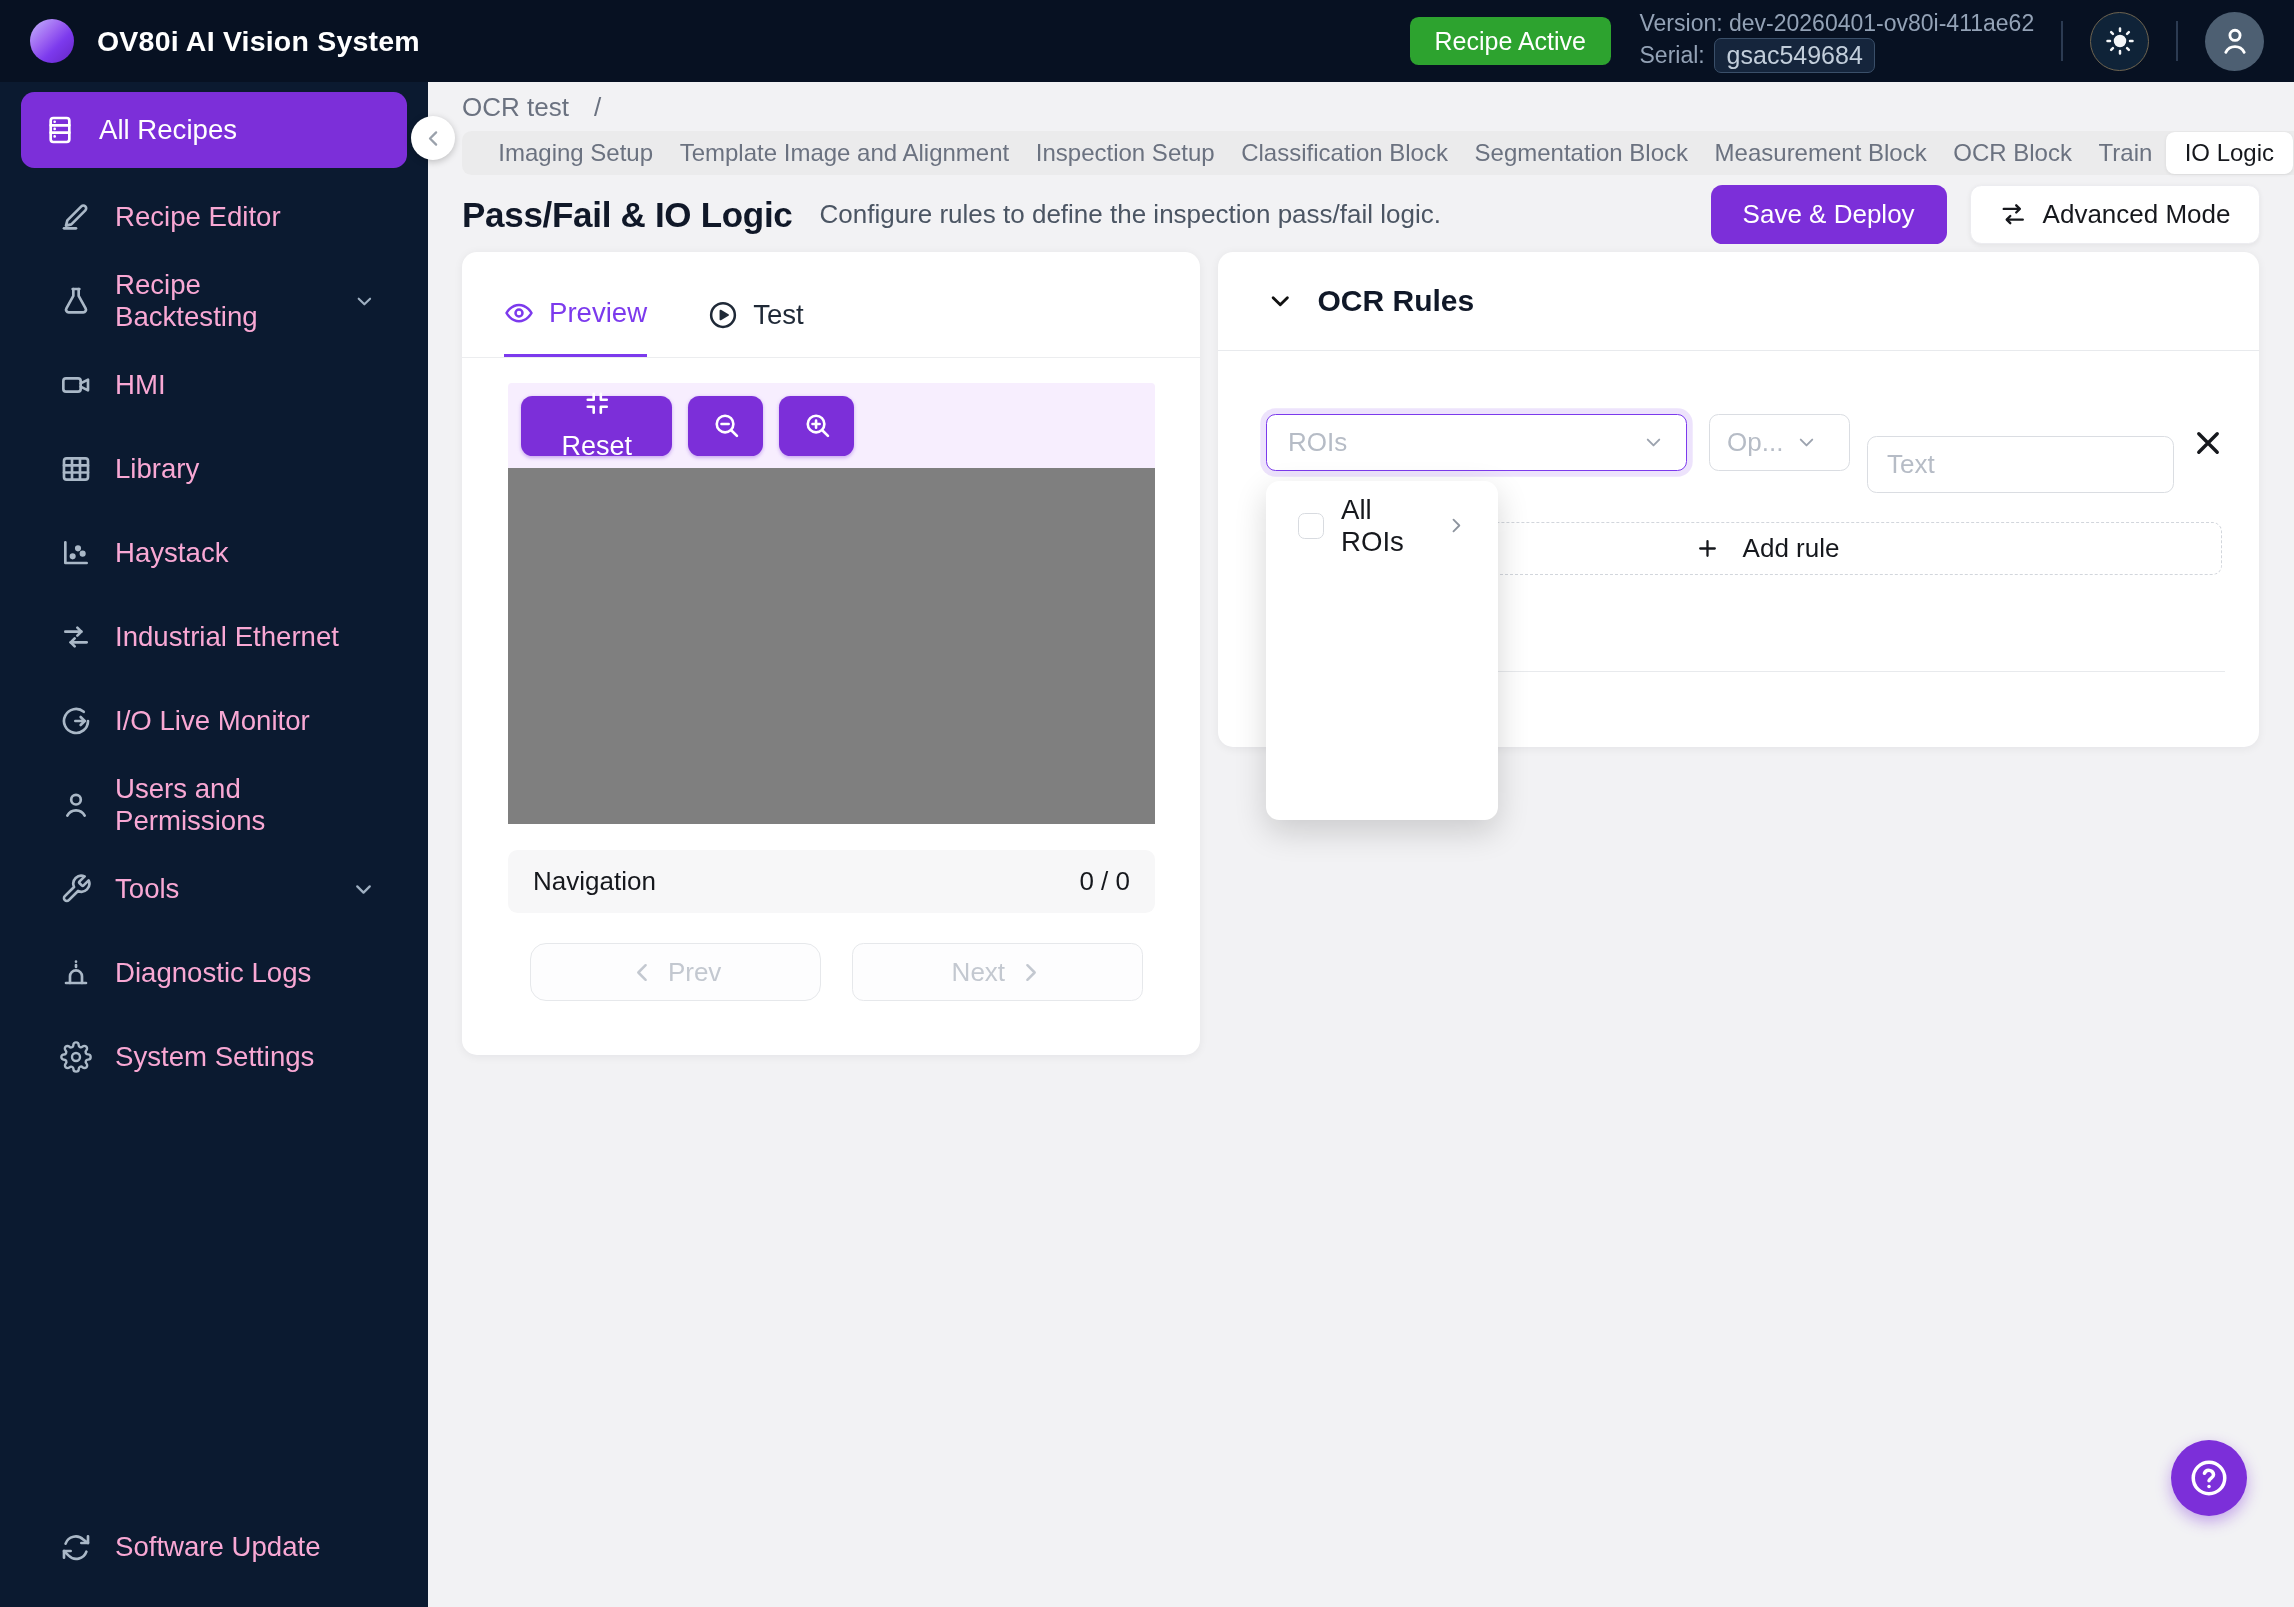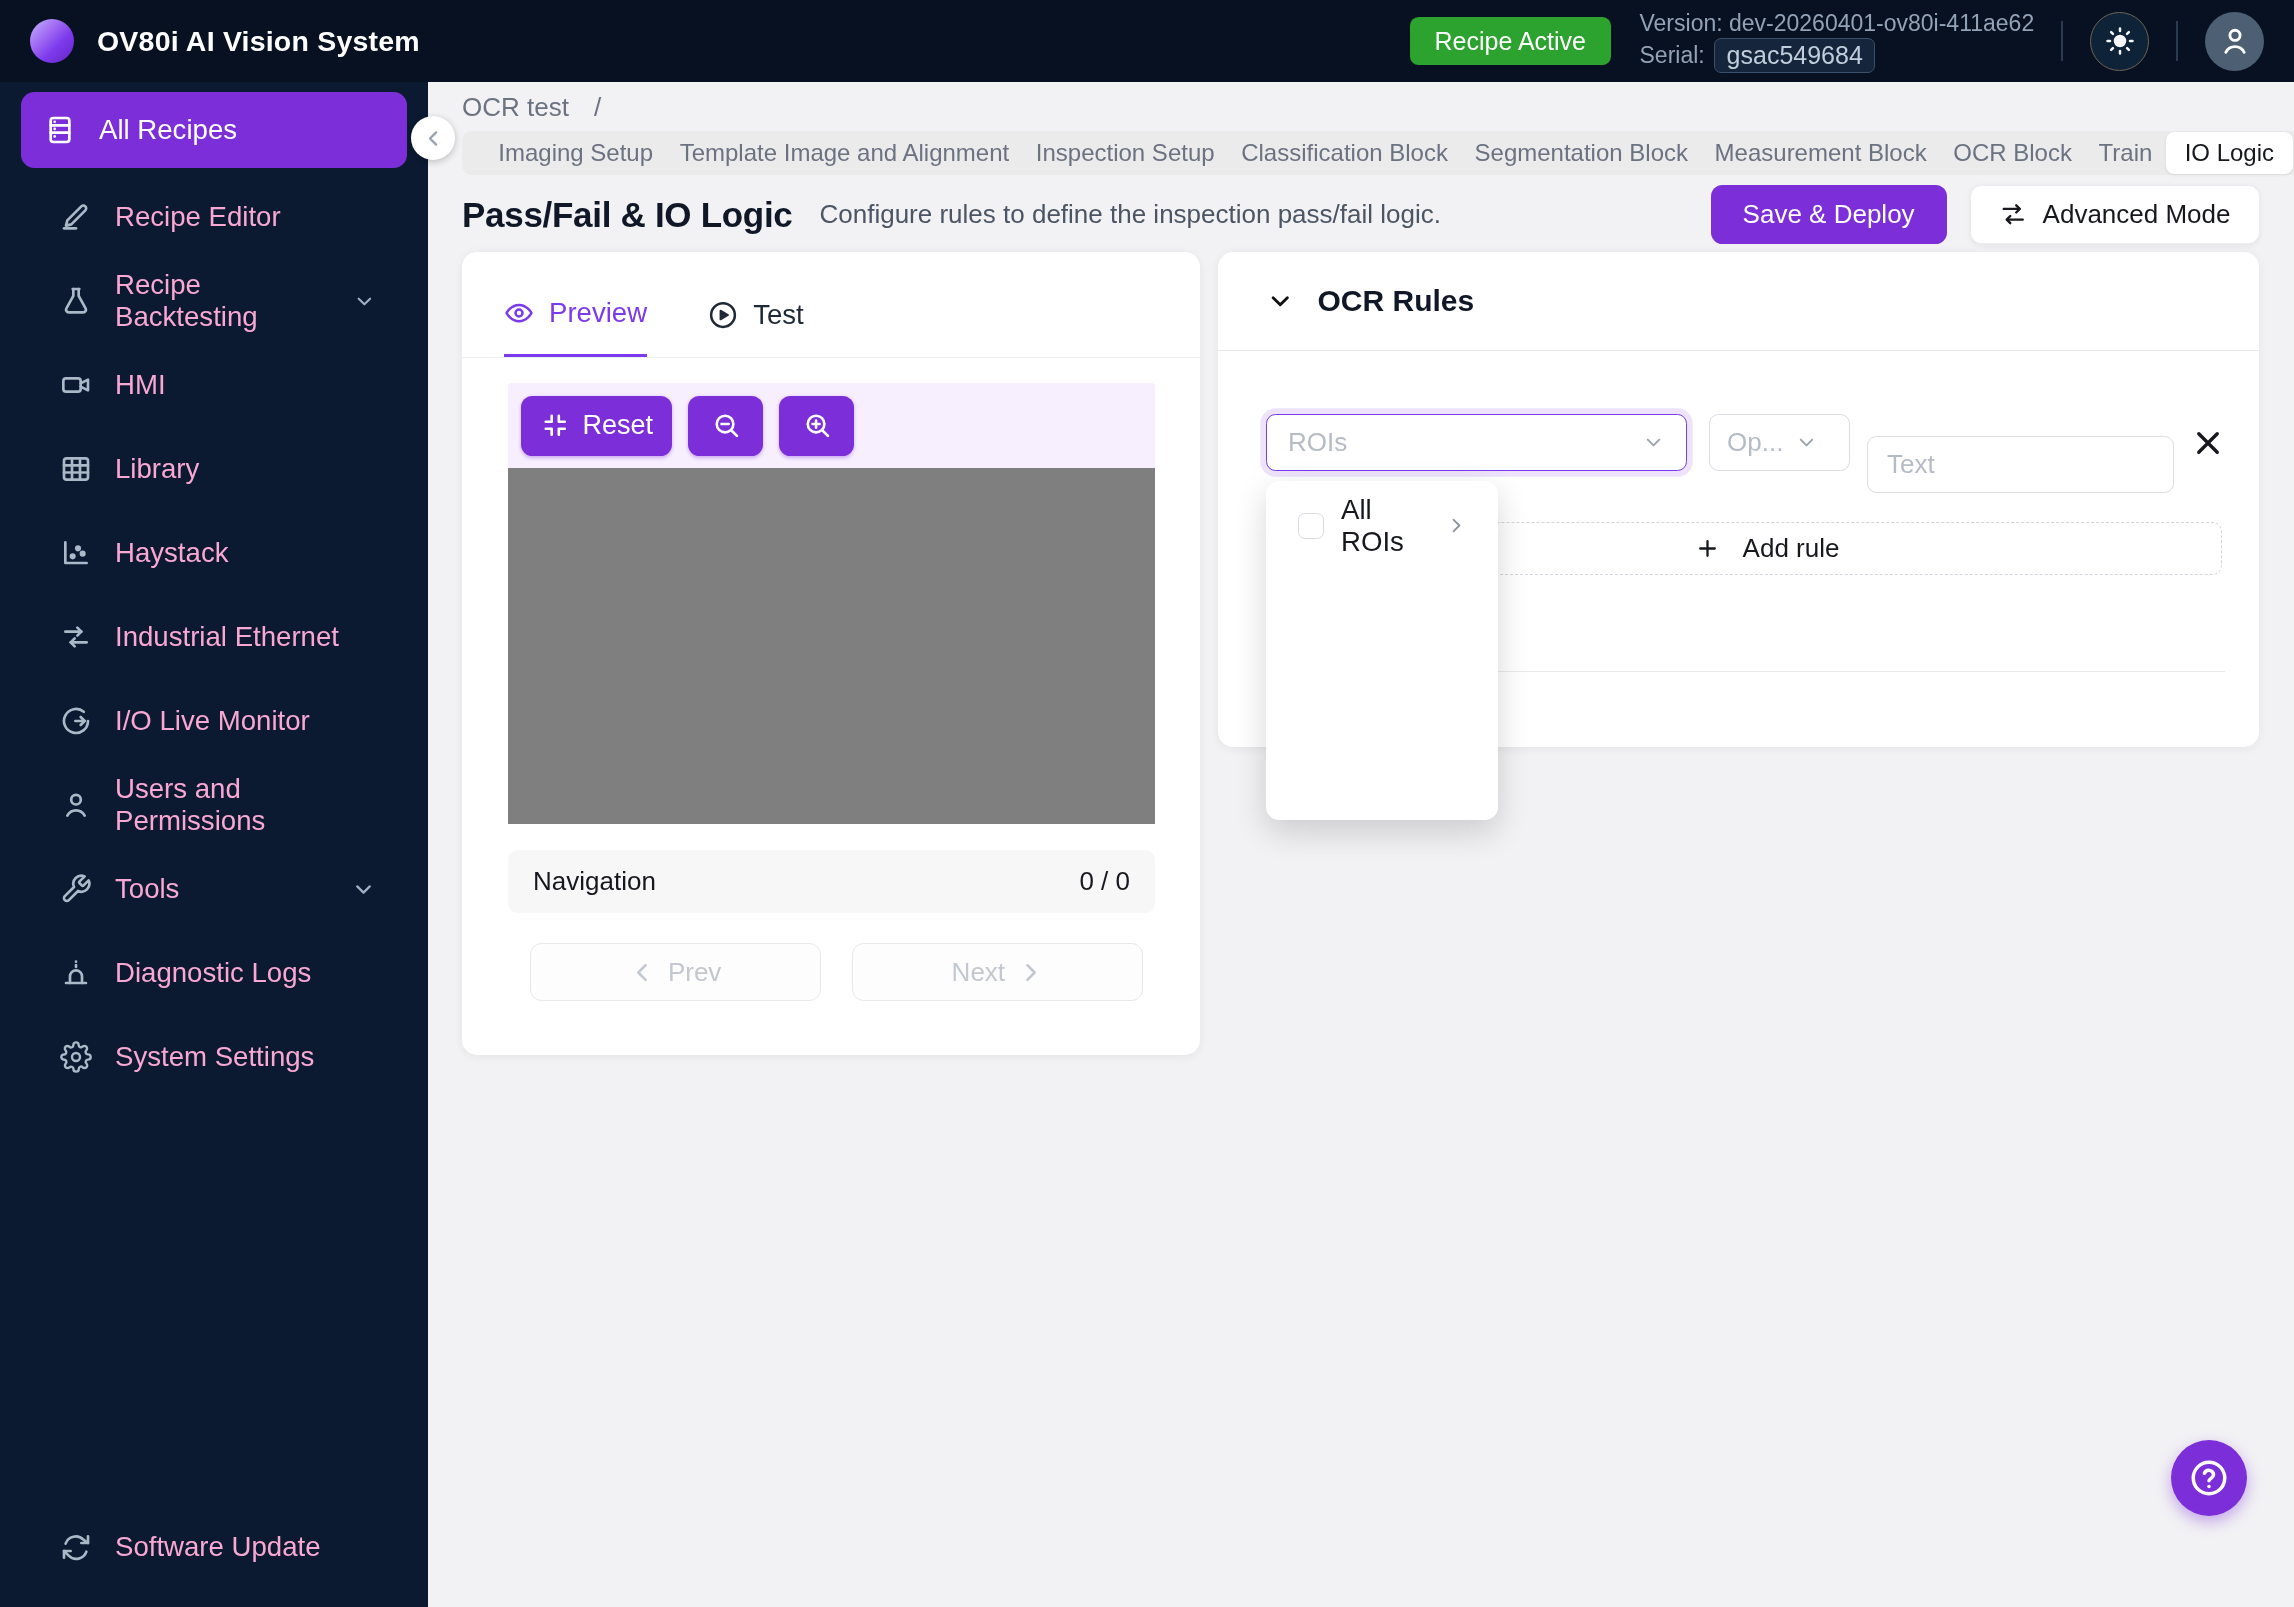--- a/index.html
+++ b/index.html
@@ -69,33 +69,33 @@
   .pv-tabs { height:86px; border-bottom:1.9px solid #ecedef; display:flex; align-items:stretch;
              gap:61px; padding-left:42px;margin-top:20px; }
   .pv-tab { display:flex; align-items:center; gap:15px; font-size:27.6px; cursor:pointer; }
   .pv-tab .t-icon { width:30px; height:30px; display:flex; }
   .pv-tab.active { color:#7c3aed; border-bottom:3.8px solid #7c3aed; font-weight:500; }
   .pv-tab.inactive { color:#1f2937; }
   .toolbar { position:absolute; left:46px; top:131px; width:647px; height:85px; background:#f7eefe;
              border-radius:3.8px 3.8px 0 0; display:flex; align-items:center; padding:0 13.3px; gap:16px; }
   .tb-btn { background:#7c2fd9; color:#fff; height:60px; border-radius:11.4px; display:flex;
             align-items:center; justify-content:center; gap:13.3px; font-size:27px; cursor:pointer;
-            box-shadow:0 1.9px 3.8px rgba(124,47,217,.35); }
+            box-shadow:0 1.9px 3.8px rgba(124,47,217,.35);flex-direction:column; }
   .tb-reset { width:151px; }
   .tb-zoom { width:75px; }
   .tb-btn .z-icon { width:28.5px; height:28.5px; display:flex; }
   .canvas { position:absolute; left:46px; top:216px; width:647px; height:356px; background:#7f7f7f; }
   .nav-strip { position:absolute; left:46px; top:598px; width:647px; height:63px; background:#f7f7f8;
                border-radius:9.5px; display:flex; align-items:center; justify-content:space-between;
                padding:0 25px; font-size:26px; color:#16181d; }
   .pager-btn { position:absolute; top:691px; width:291px; height:58px; border:1.9px solid #e6e8eb;
                border-radius:11.4px; background:#fdfdfe; color:#c3c8d0; font-size:26px; display:flex;
                align-items:center; justify-content:center; gap:13.3px; cursor:default; }
   .pager-btn .p-icon { width:25px; height:25px; display:flex; }
-  .prev-btn { left:68px; }
+  .prev-btn { left:68px;border-radius:16px; }
   .next-btn { left:390px; }
 
   
   .rules-card { left:790px; top:170px; width:1041px; height:495px; }
   .rc-header { height:99px; border-bottom:1.9px solid #e8eaed; display:flex; align-items:center;
                padding:0 48px; gap:23px; }
   .rc-header .h-icon { width:28.5px; height:28.5px; color:#111; display:flex; cursor:pointer; }
   .rc-title { font-size:30px; font-weight:700; color:#101828; }
   .rule-row { position:absolute; left:48px; right:34px; top:162px; height:57px; display:flex; align-items:center; }
   .sel { height:57px; border-radius:9.5px; display:flex; align-items:center; font-size:26px; color:#b6bcc6;

